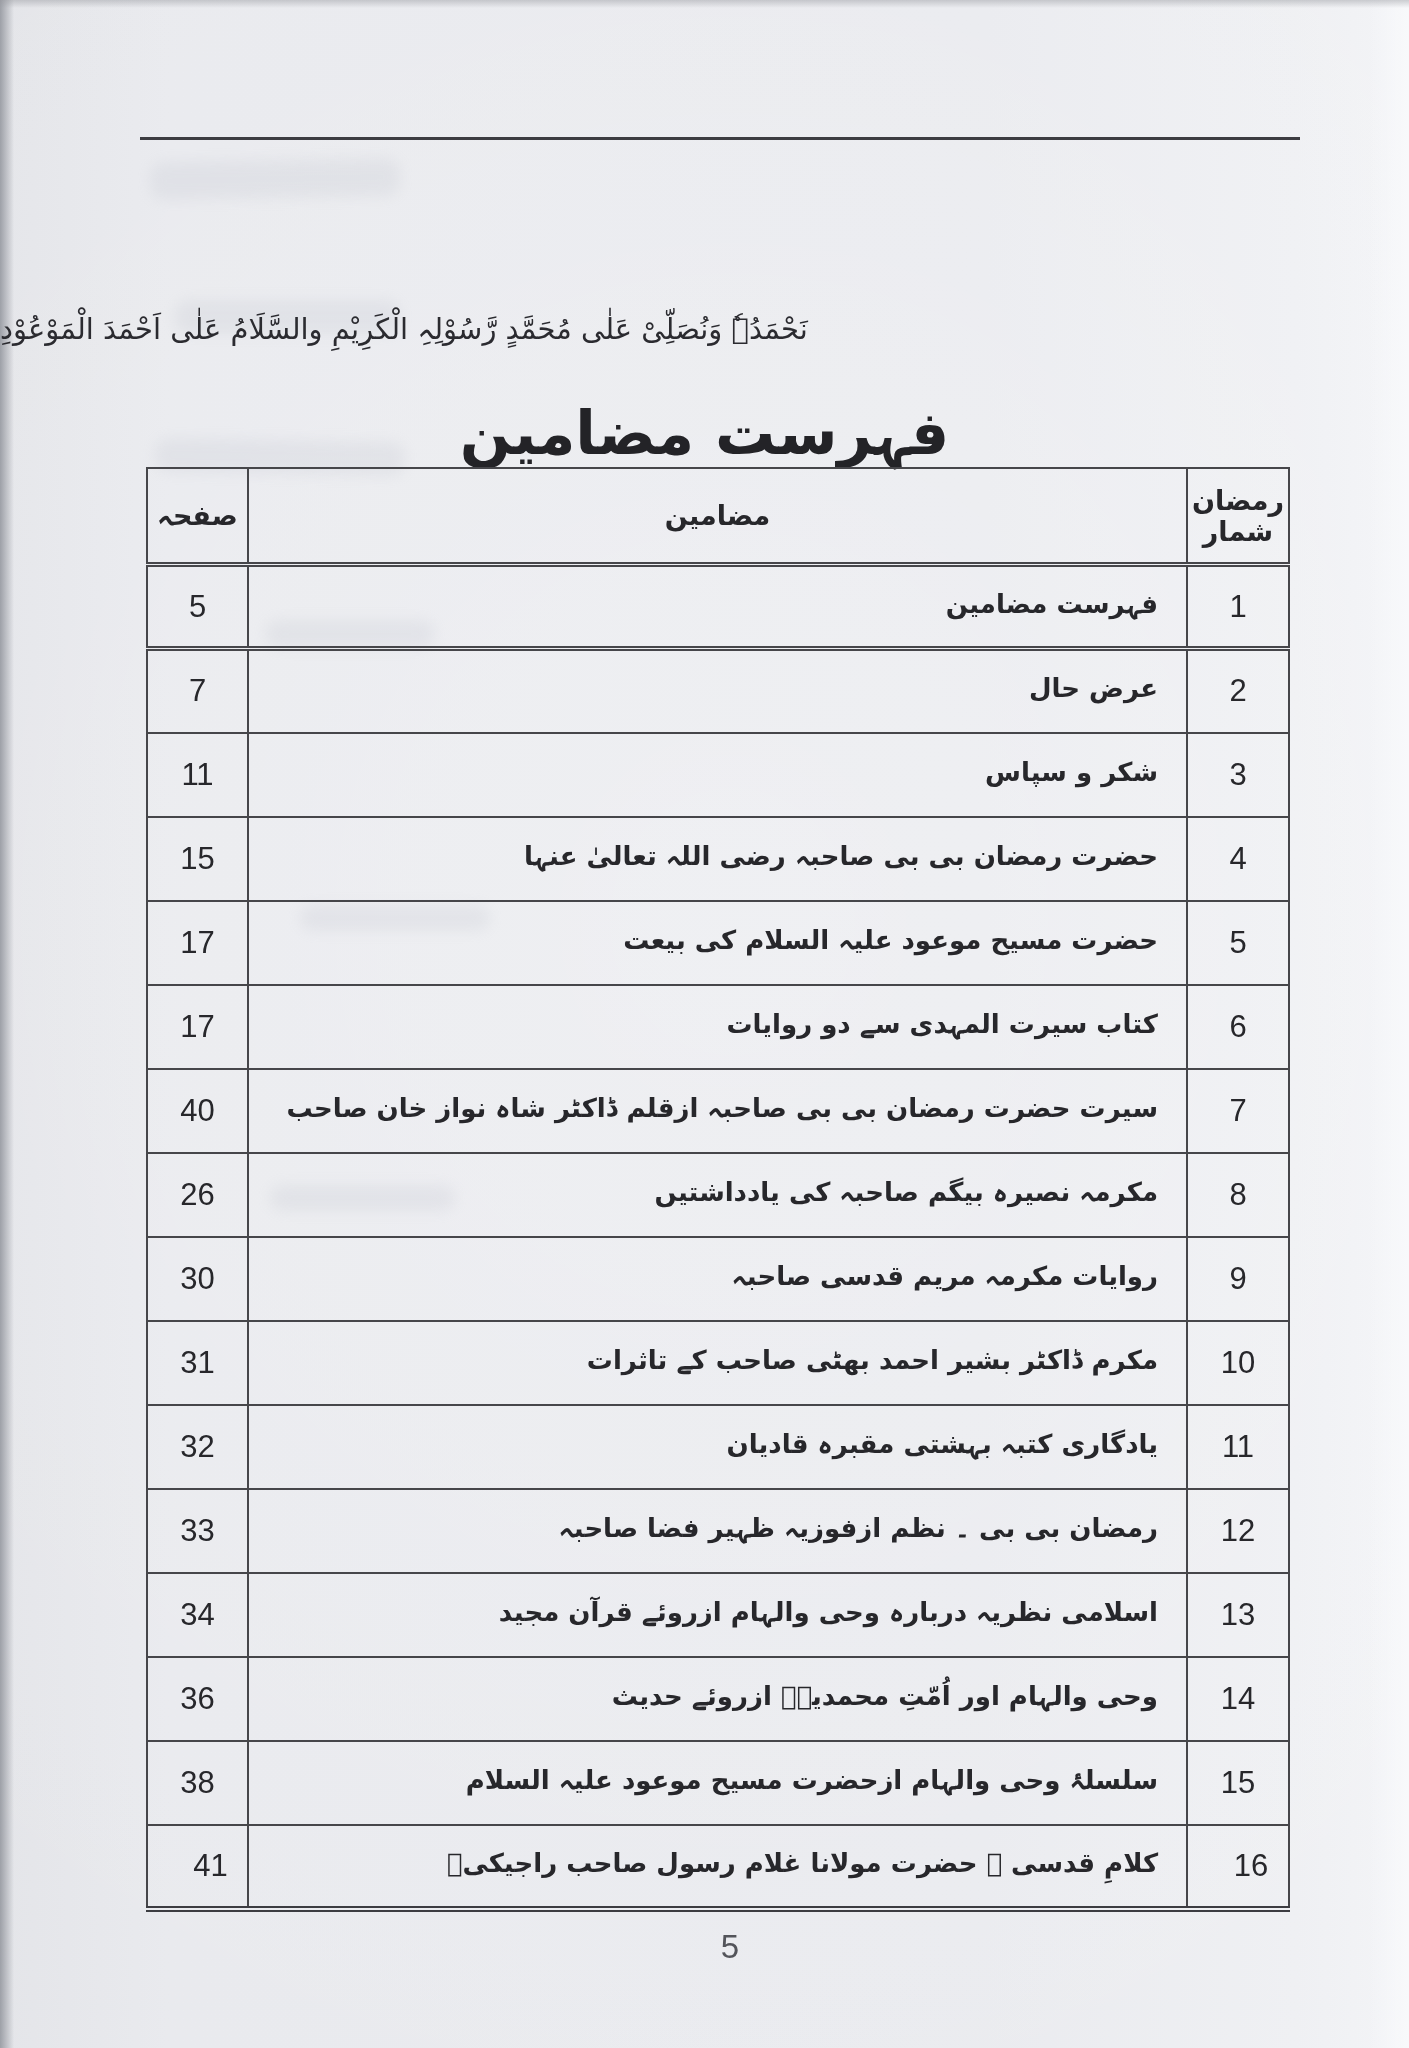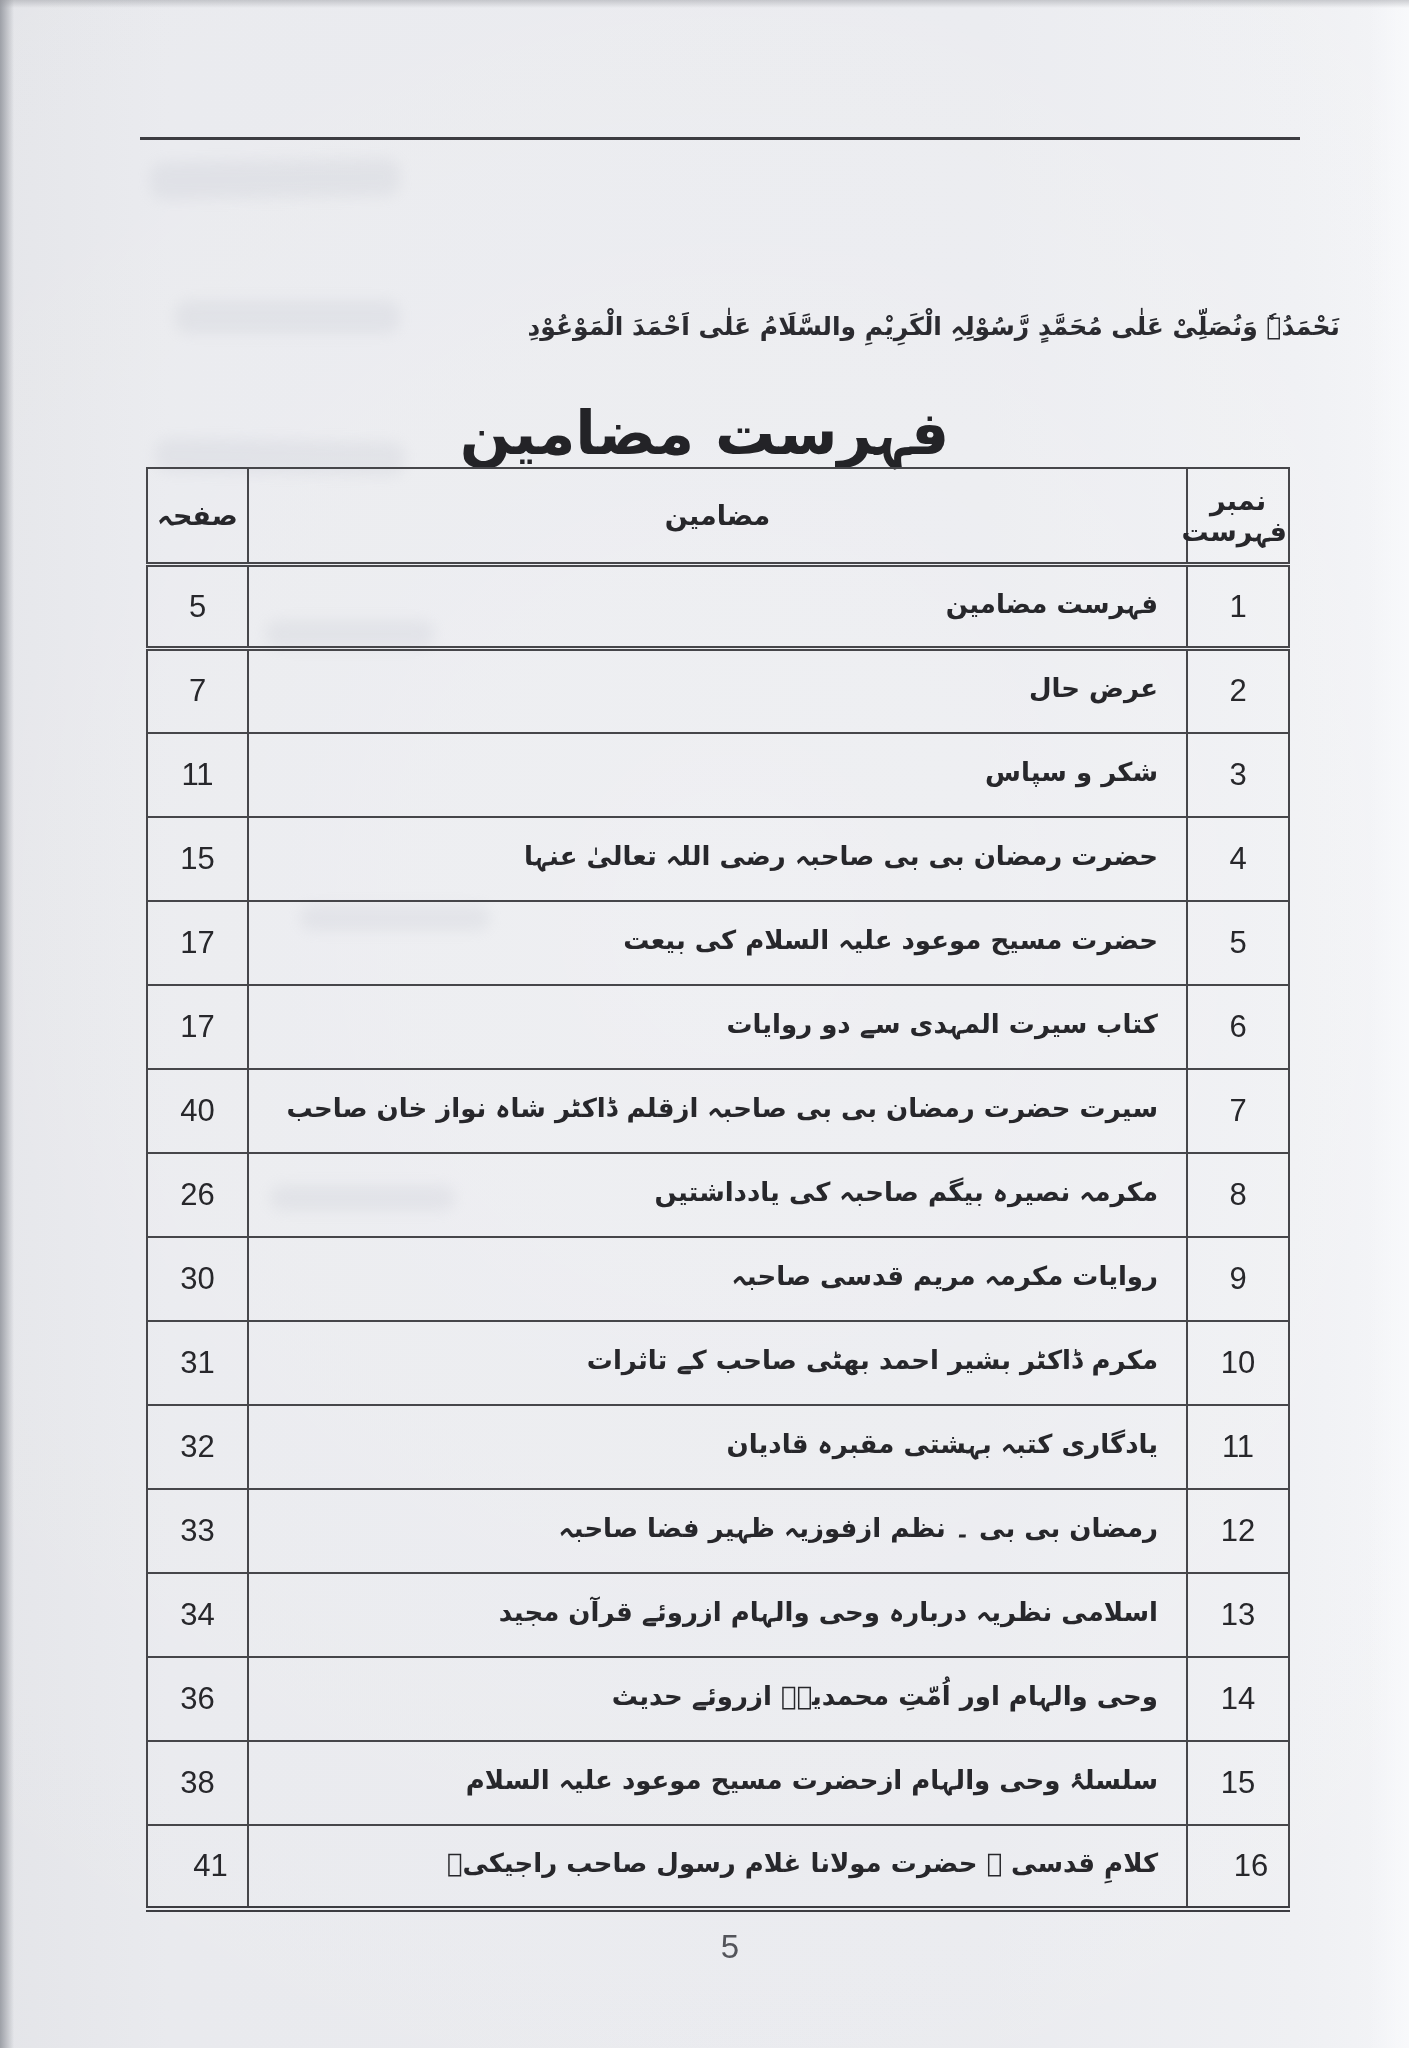--- a/index.html
+++ b/index.html
@@ -31,22 +31,22 @@
     border:none;border-top:3px solid #3c3c41;margin:0;
   }
   .bismillah{
     position:absolute;left:0;top:228px;width:1409px;
     text-align:center;direction:rtl;
     font-size:34px;font-weight:bold;color:#2b2b30;
     letter-spacing:0;
   }
   .tahmid{
     position:absolute;left:0;top:312px;width:1340px;
-    text-align:right;direction:rtl;
-    font-size:25px;font-weight:bold;color:#2b2b30;
+    text-align:left;direction:rtl;
+    font-size:29px;font-weight:normal;color:#2b2b30;
   }
   .doc-title{
     position:absolute;left:0;top:398px;width:1409px;
     text-align:center;direction:rtl;
     font-size:60px;font-weight:bold;color:#232327;
   }
 
   table.toc{
     position:absolute;left:146px;top:467px;
     width:1144px;
@@ -108,21 +108,21 @@
   <div class="doc-title" dir="rtl">فہرست مضامین</div>
 
   <table class="toc" dir="rtl">
     <colgroup>
       <col class="c-serial">
       <col class="c-content">
       <col class="c-page">
     </colgroup>
     <thead>
       <tr>
-        <th>نمبر فہرست</th>
+        <th>رمضان شمار</th>
         <th>مضامین</th>
         <th>صفحہ</th>
       </tr>
     </thead>
     <tbody>
         <tr>
           <td class="cell-serial">1</td>
           <td class="cell-title">فہرست مضامین</td>
           <td class="cell-page">5</td>
         </tr>

